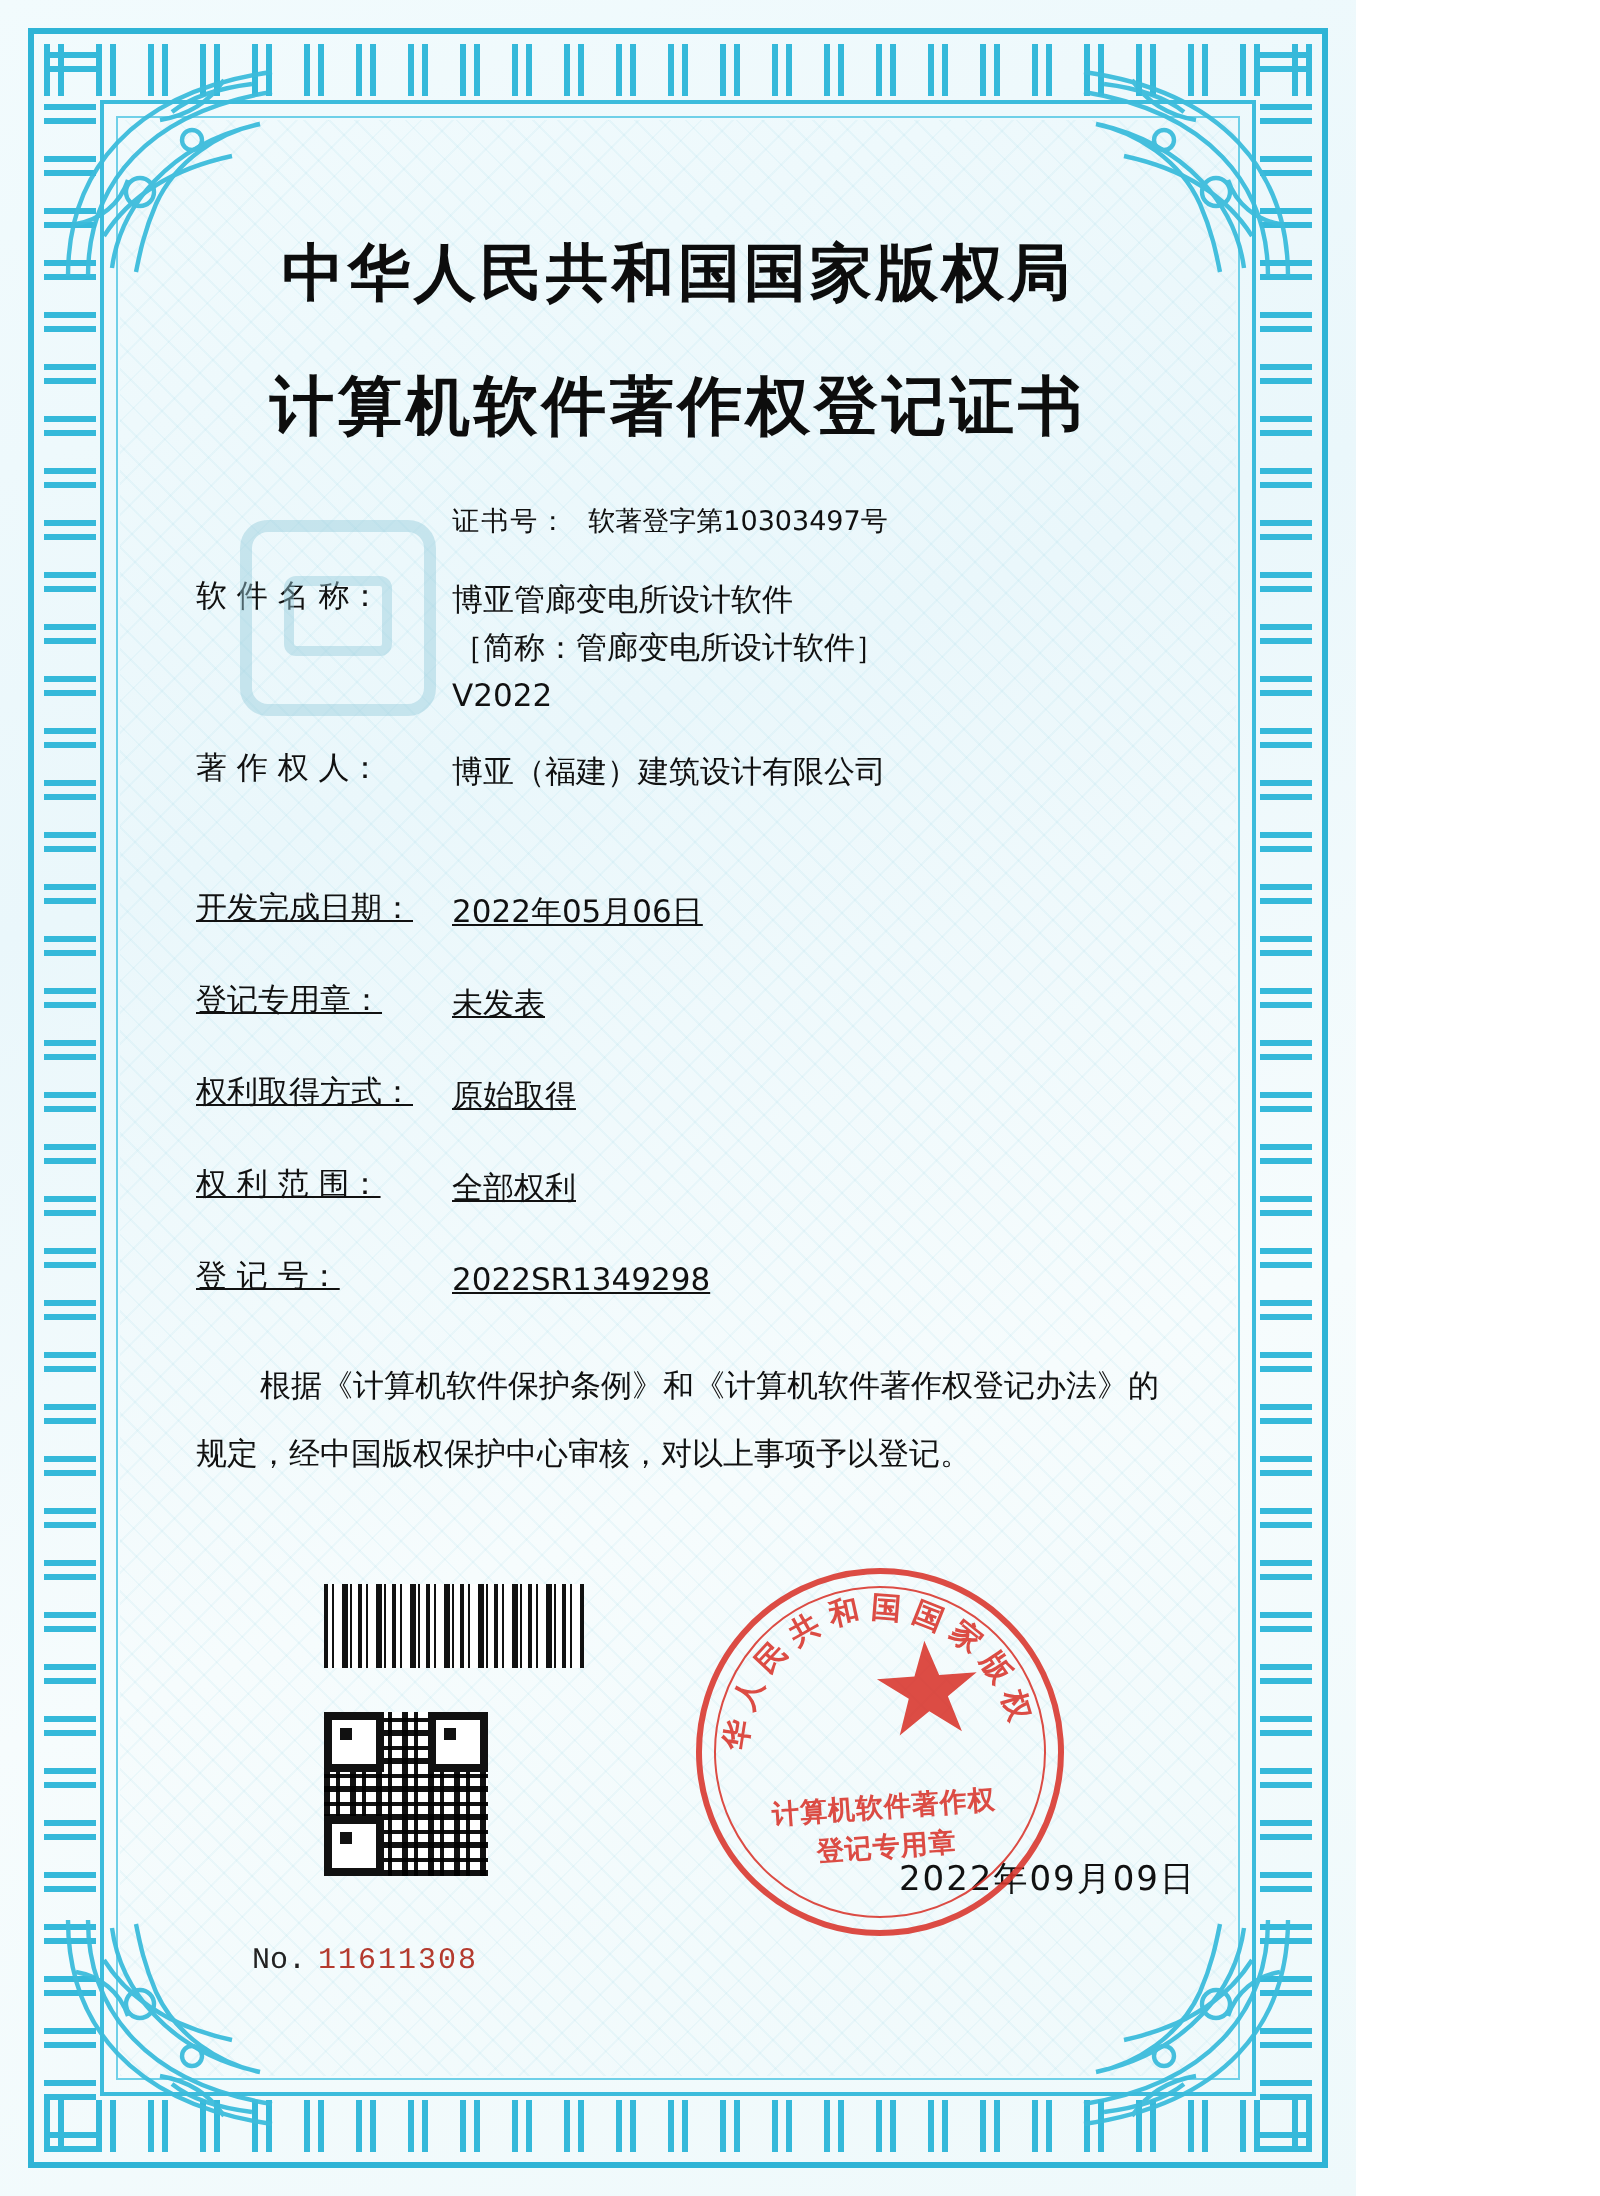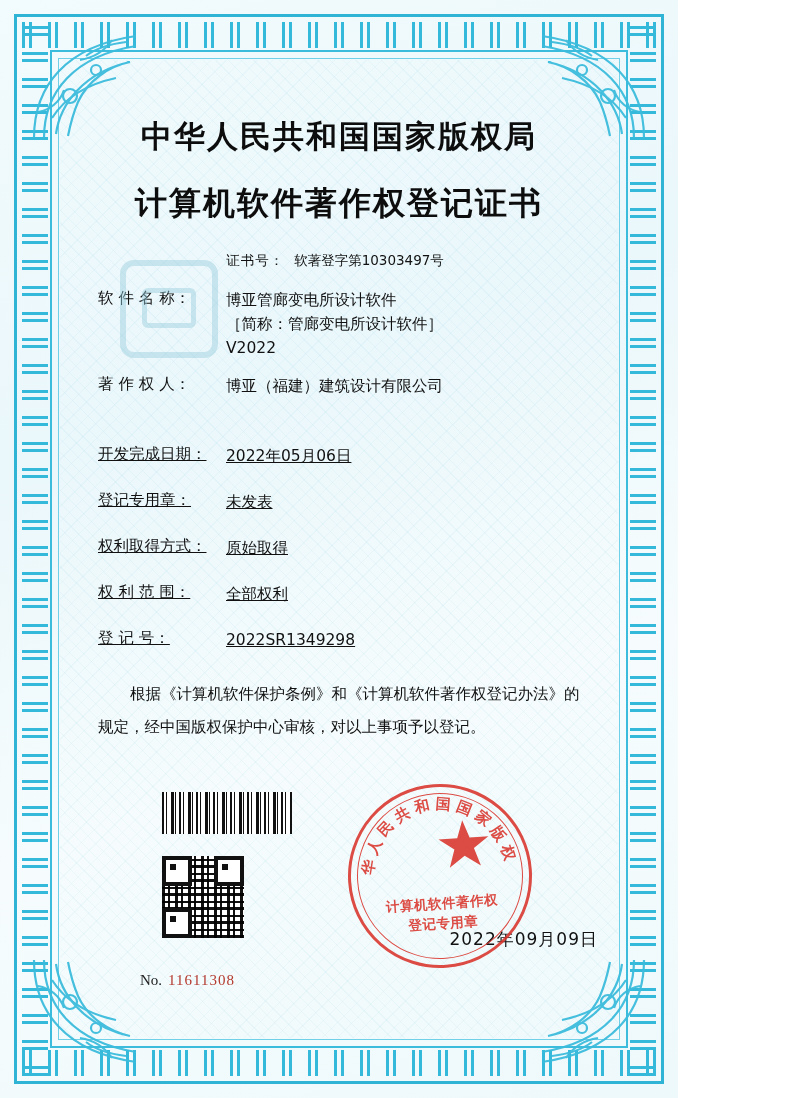--- a/index.html
+++ b/index.html
@@ -204,24 +204,24 @@
   .qr-eye::after {
     content: "";
     position: absolute;
     left: 4px; top: 4px;
     width: 6px; height: 6px;
     background: #111;
   }
 
   .serial {
     position: absolute;
-    left: 66px;
+    left: 52px;
     top: 880px;
     font-size: 15px;
-    font-family: Liberation Serif, serif;
+    font-family: Liberation Mono, monospace;
     color: #222;
   }
   .serial .num { color: #b43a2e; letter-spacing: 1px; margin-left: 6px; }
 
   .issue-date {
     position: absolute;
     right: 6px;
     top: 836px;
     font-size: 17px;
     font-family: "DejaVu Sans", sans-serif;

